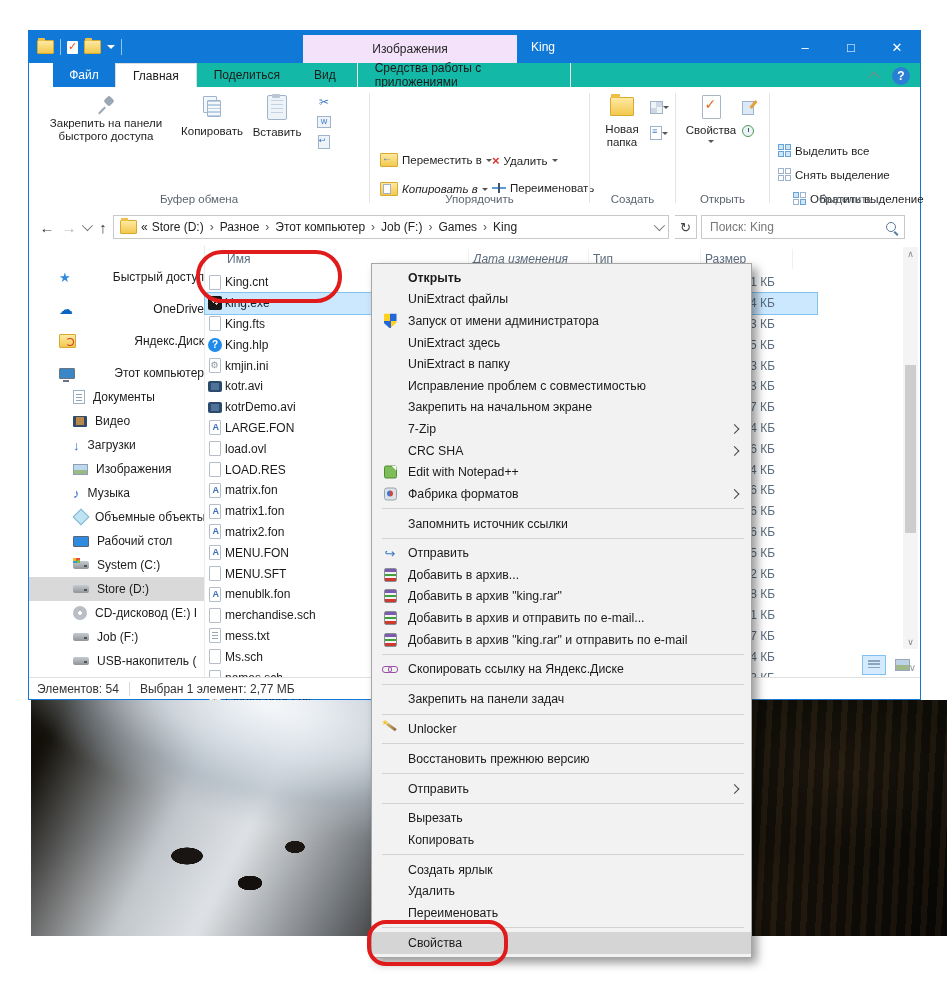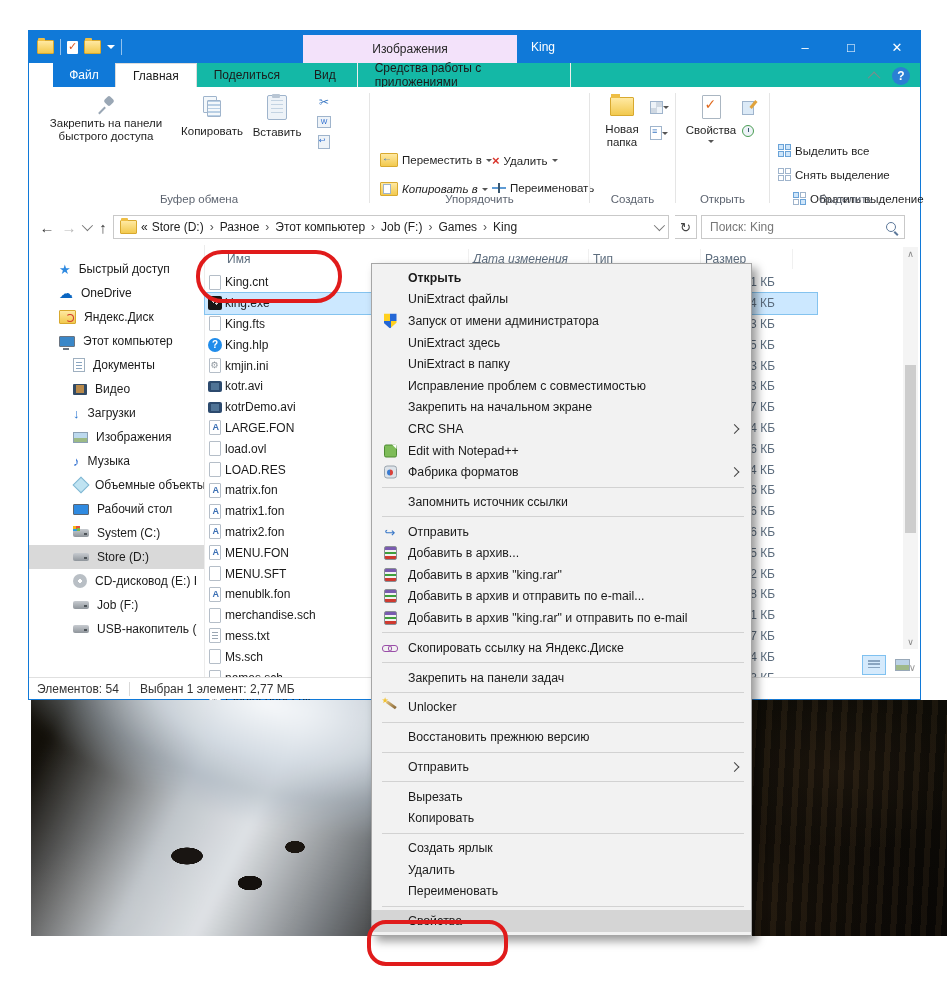--- a/index.html
+++ b/index.html
@@ -52,21 +52,21 @@
            display:flex;align-items:center;justify-content:center;color:#444;font-size:13px;box-sizing:border-box;}
   .searchbox{position:absolute;left:672px;top:6px;width:204px;height:24px;border:1px solid #c9c9c9;box-sizing:border-box;
              display:flex;align-items:center;padding:0 8px;font-size:12px;color:#777;background:#fff;}
   .searchbox .sb-text{flex:1;}
   .mag{width:8px;height:8px;border:1.6px solid #5c789a;border-radius:50%;position:relative;}
   .mag::after{content:"";position:absolute;left:8px;top:8px;width:5px;height:1.6px;background:#5c789a;transform:rotate(45deg);transform-origin:0 0;}
   
   .main{position:absolute;left:0;top:214px;right:0;bottom:22px;background:#fff;}
   .side{position:absolute;left:0;top:0;width:175px;bottom:0;overflow:hidden;padding-top:12px;box-sizing:border-box;}
   .side-item{height:24px;display:flex;align-items:center;gap:8px;font-size:12px;white-space:nowrap;overflow:hidden;}
-  .side-item.lvl1{padding-left:30px;}
+  .side-item.lvl1{padding-left:30px;margin-top:8px;justify-content:space-between;}
   .side-item.lvl2{padding-left:44px;}
   .side-item.selected{background:#d9d9d9;}
   .side-scroll-up{position:absolute;right:4px;top:4px;color:#9a9a9a;font-size:10px;}
   .side-scroll-dn{position:absolute;right:4px;bottom:4px;color:#9a9a9a;font-size:10px;}
   .vdiv{position:absolute;left:175px;top:0;bottom:0;width:1px;background:#ececec;}
   
   .cols{position:absolute;left:176px;top:2px;right:18px;height:24px;font-size:12px;color:#5d6d7e;display:flex;align-items:center;}
   .col-h{box-sizing:border-box;padding-left:4px;border-right:1px solid #f0f0f0;height:20px;display:flex;align-items:center;}
   .ch-name{width:264px;padding-left:22px;}
   .ch-date{width:120px;font-style:italic;}
@@ -811,20 +811,27 @@
         <span class="mic">
           <span class="ic js-icon"></span>
         </span>
         <span>Закрепить на начальном экране</span>
 
       </div>
       <div class="mi submenu">
         <span class="mic">
           <span class="ic js-icon"></span>
         </span>
+        <span>7-Zip</span>
+        <span class="sub"></span>
+      </div>
+      <div class="mi submenu">
+        <span class="mic">
+          <span class="ic js-icon"></span>
+        </span>
         <span>CRC SHA</span>
         <span class="sub"></span>
       </div>
       <div class="mi">
         <span class="mic">
           <span class="ic js-icon ic-npp"></span>
         </span>
         <span>Edit with Notepad++</span>
 
       </div>

